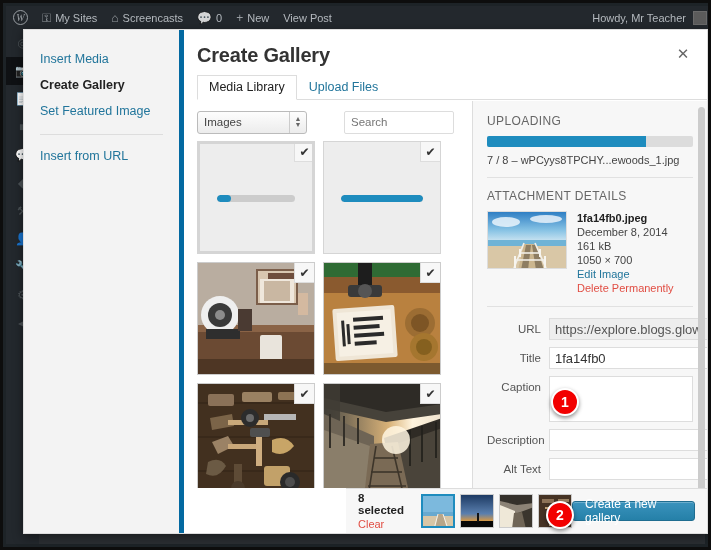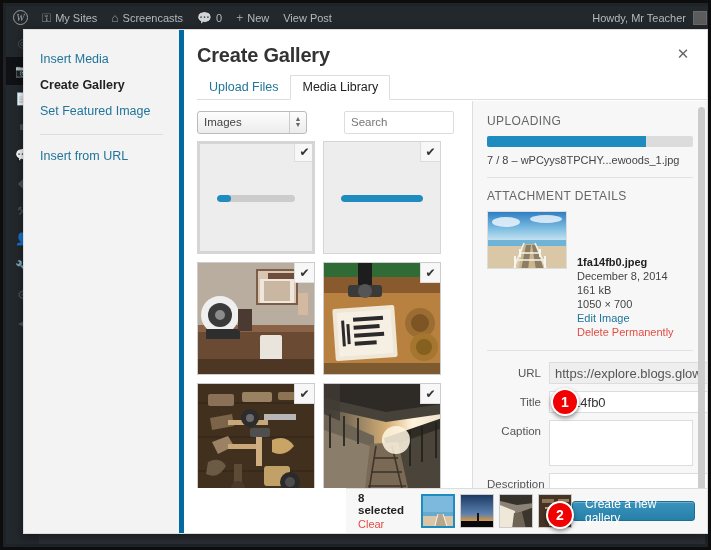--- a/index.html
+++ b/index.html
@@ -169,21 +169,21 @@
   }
   #upl-progress > i { display: block; height: 100%; background: #1e8cbe; }
   #upl-status { font-size: 11px; color: #444; margin-top: 7px; }
   .hr { height: 1px; background: #e1e1e1; margin: 11px 0; }
   #att-row { display: flex; gap: 10px; }
   #att-thumb {
     width: 80px; height: 58px; flex: 0 0 auto; border: 1px solid #ddd;
     overflow: hidden; position: relative;
   }
   #att-meta { font-size: 11px; color: #444; line-height: 14px; }
-  #att-meta .fname { font-weight: bold; color: #222; margin-top: 44px; }
+  #att-meta .fname { font-weight: bold; color: #222; }
   #att-meta a { color: #21759b; text-decoration: none; display: block; }
   #att-meta a.danger { color: #e14d43; }
   .field { display: flex; align-items: flex-start; margin-bottom: 7px; }
   .field > label {
     width: 62px; flex: 0 0 auto; text-align: right; padding-right: 8px;
     font-size: 11.5px; color: #555; line-height: 22px;
   }
   .field input[type=text] {
     flex: 1; height: 22px; border: 1px solid #ddd; background: #fff;
     font-size: 13px; color: #333; padding: 0 5px;
@@ -289,22 +289,22 @@
       <div class="menu-item">Set Featured Image</div>
       <div class="menu-sep"></div>
       <div class="menu-item">Insert from URL</div>
     </div>
 
     <div id="modal-main">
       <div id="modal-title">Create Gallery</div>
       <div id="close-btn">✕</div>
 
       <div id="tabs">
+        <div class="tab active">Media Library</div>
         <div class="tab">Upload Files</div>
-        <div class="tab active">Media Library</div>
       </div>
 
       <div id="content">
 
         <div id="browser">
           <div id="toolbar">
             <div id="filter-select">
               <span>Images</span>
               <span id="filter-arrows">
                 <span>▲</span>

